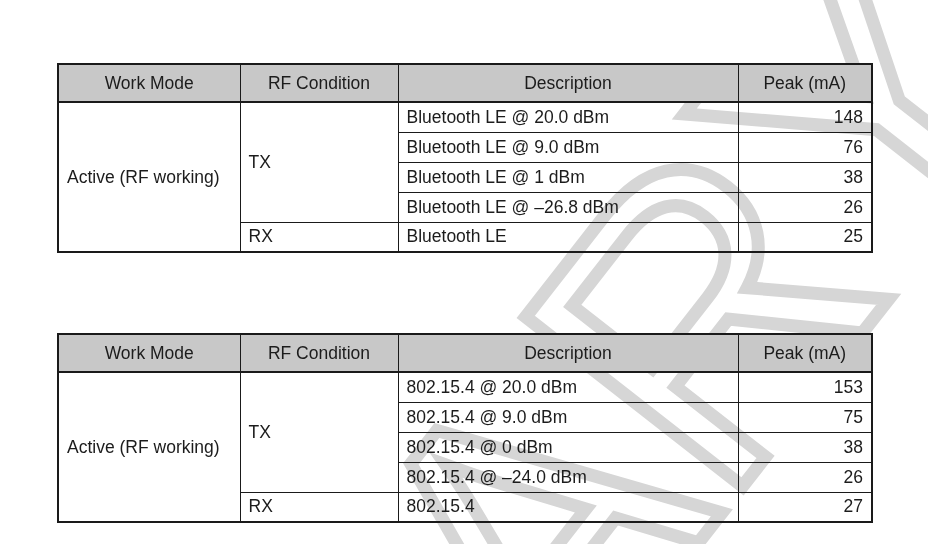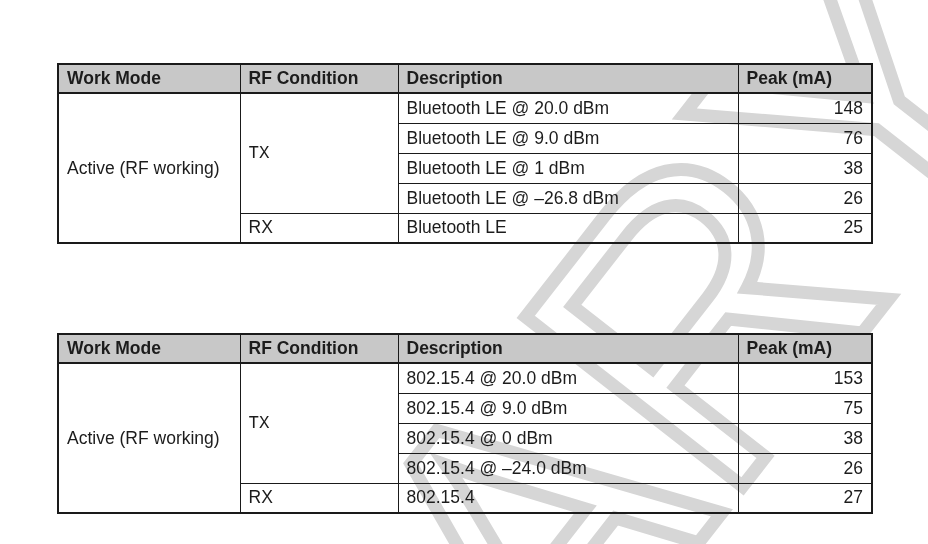--- a/index.html
+++ b/index.html
@@ -55,44 +55,43 @@
 
   table.data-table, table.data-table th, table.data-table td {
     border: 1.5px solid #1a1a1a;
   }
   table.data-table {
     border-width: 2px;
   }
   table.data-table th {
     background: #c8c8c8;
     border-bottom-width: 2px;
-    font-weight: bold;
-    text-align: left;
-    height: 29px;
+    font-weight: normal;
+    text-align: center;
+    height: 38px;
     padding: 0 8px;
     box-sizing: border-box;
     vertical-align: middle;
   }
   table.data-table td {
     background: transparent;
     height: 30px;
     padding: 0 8px;
     box-sizing: border-box;
     vertical-align: middle;
     white-space: nowrap;
     overflow: hidden;
   }
   td.peak-cell {
     text-align: right;
     border-radius: 12px;
   }
   td.rf-span-cell {
     vertical-align: top;
     padding-top: 33px;
-    font-family: Liberation Mono, monospace;
   }
 </style>
 </head>
 <body>
 
 <div class="page">
 
   <svg class="watermark-svg" width="928" height="544" viewBox="0 0 928 544" aria-hidden="true">
     <text x="0" y="0" transform="translate(1060,80) rotate(-52)" text-anchor="end" font-family="Liberation Sans, sans-serif" font-size="400" font-weight="normal" fill="none" stroke="#d6d6d6" stroke-width="13">PRELIMINARY</text>
   </svg>

